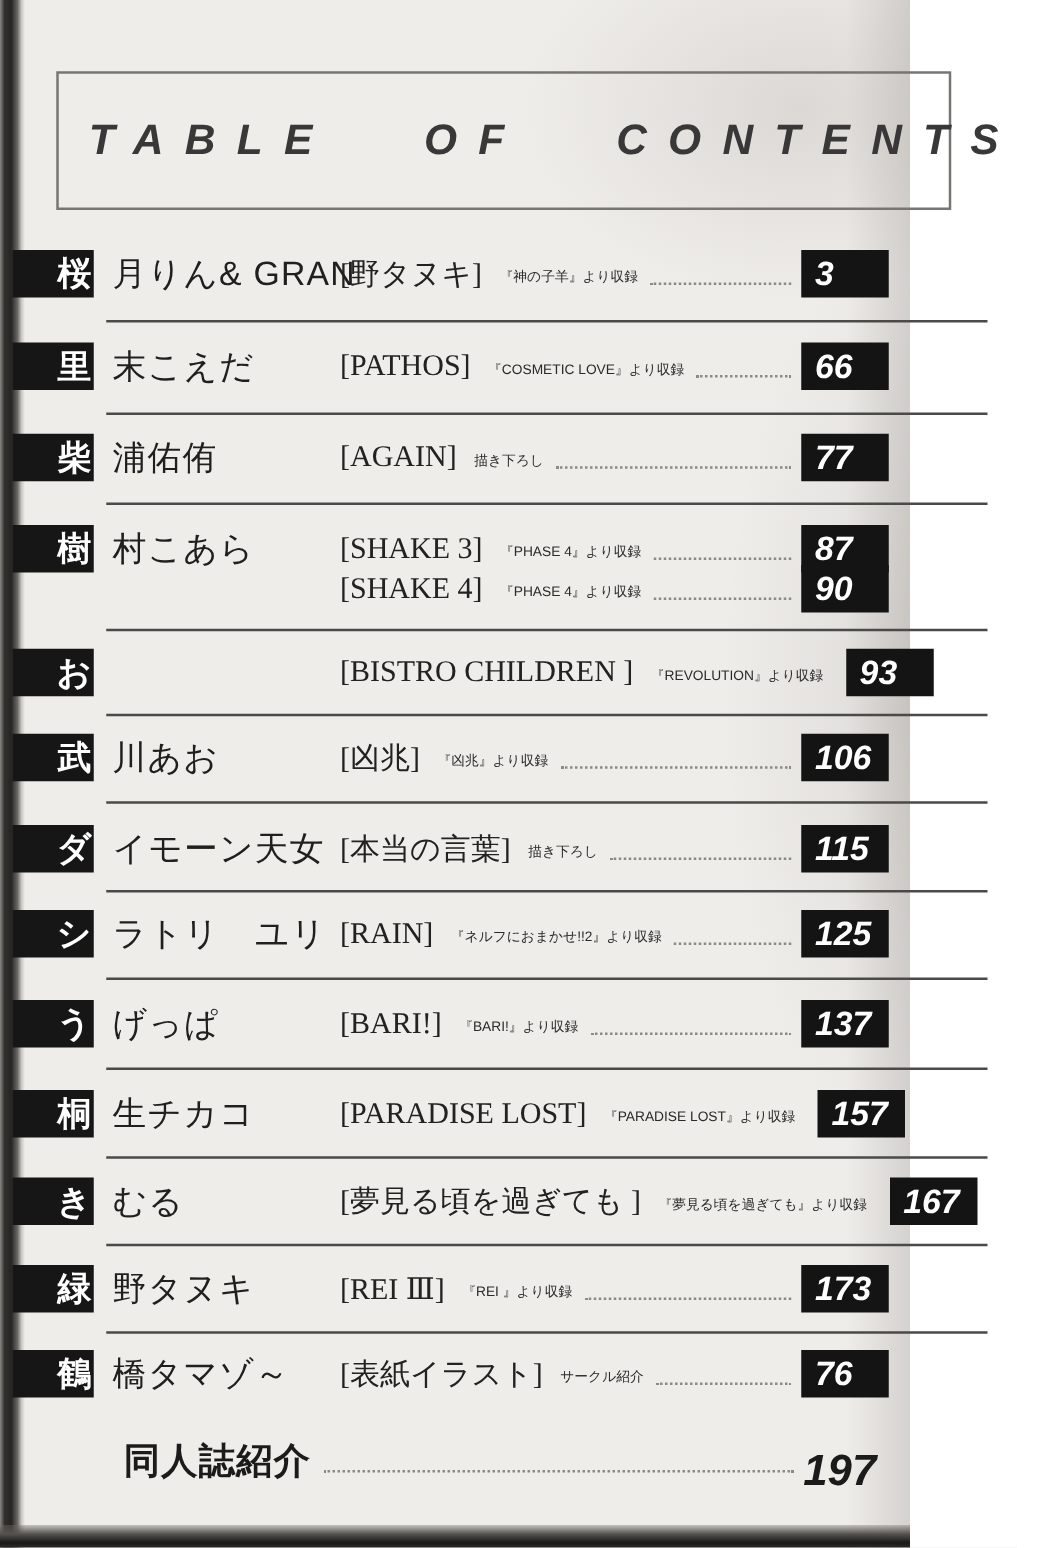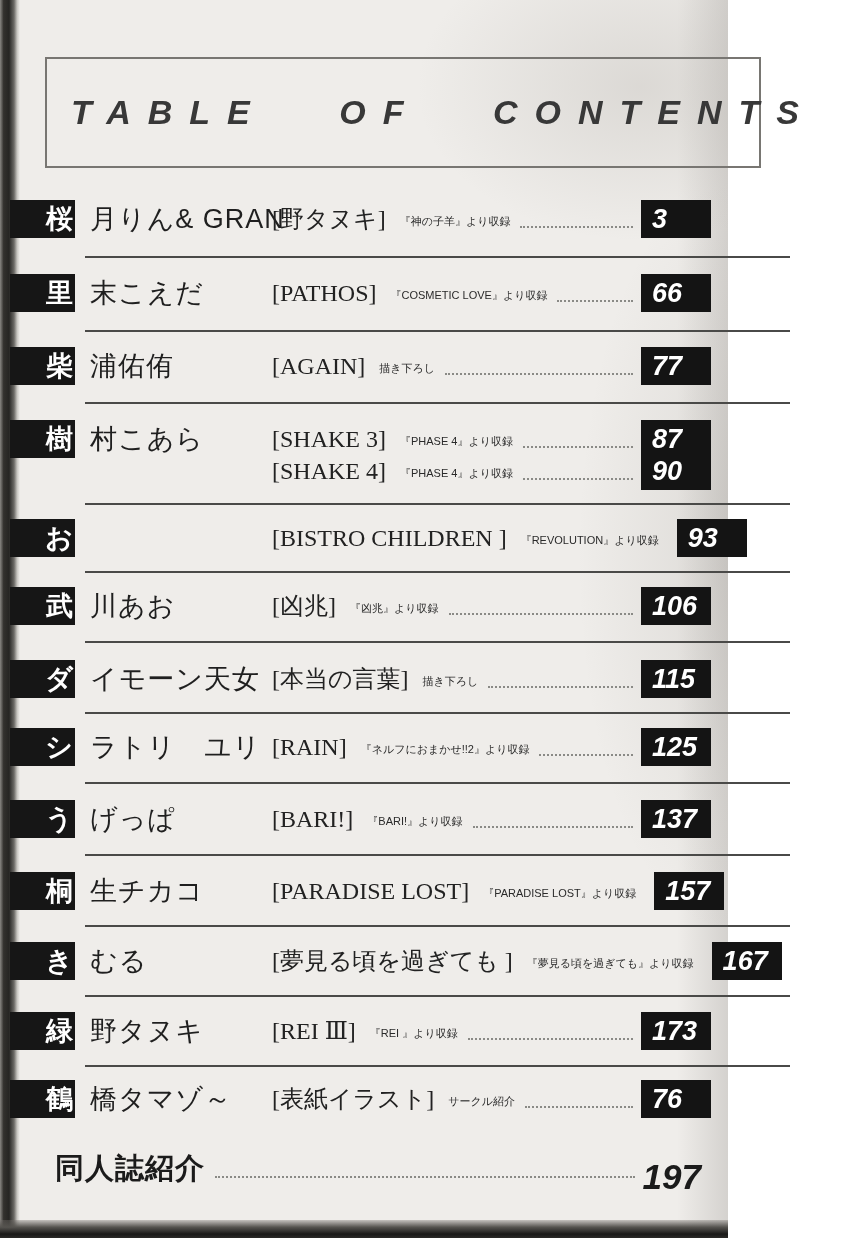--- a/index.html
+++ b/index.html
@@ -79,21 +79,21 @@
     color:#fff;font-weight:700;font-style:italic;font-size:27px;line-height:38px;
   }
   .divider{
     position:absolute;left:85px;width:705px;height:2px;background:#4a4a48;
   }
   .footer-row{
     position:absolute;left:55px;right:27px;height:38px;
     display:flex;align-items:center;
   }
   .footer-label{
-    font-size:29px;font-weight:700;color:#1b1b1b;letter-spacing:1px;white-space:nowrap;
+    font-size:29px;font-weight:700;color:#1b1b1b;letter-spacing:1px;white-space:nowrap;margin-left:44px;
   }
   .footer-num{
     font-size:35px;font-weight:700;font-style:italic;color:#1b1b1b;margin-top:16px;
   }
 </style>
 </head>
 <body>
 
 <div class="page">
   <div class="binding-shadow"></div>

